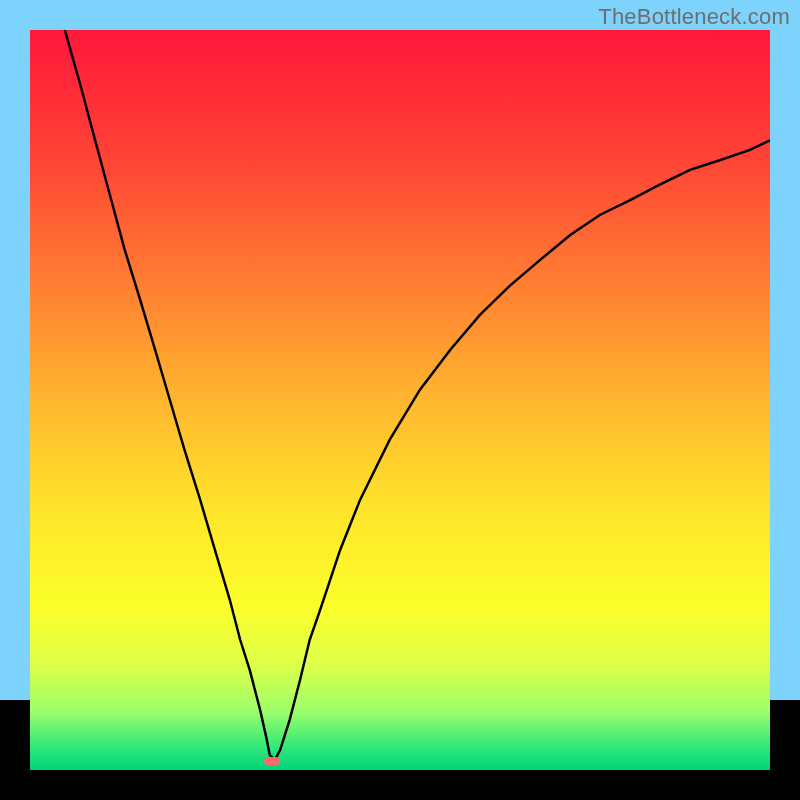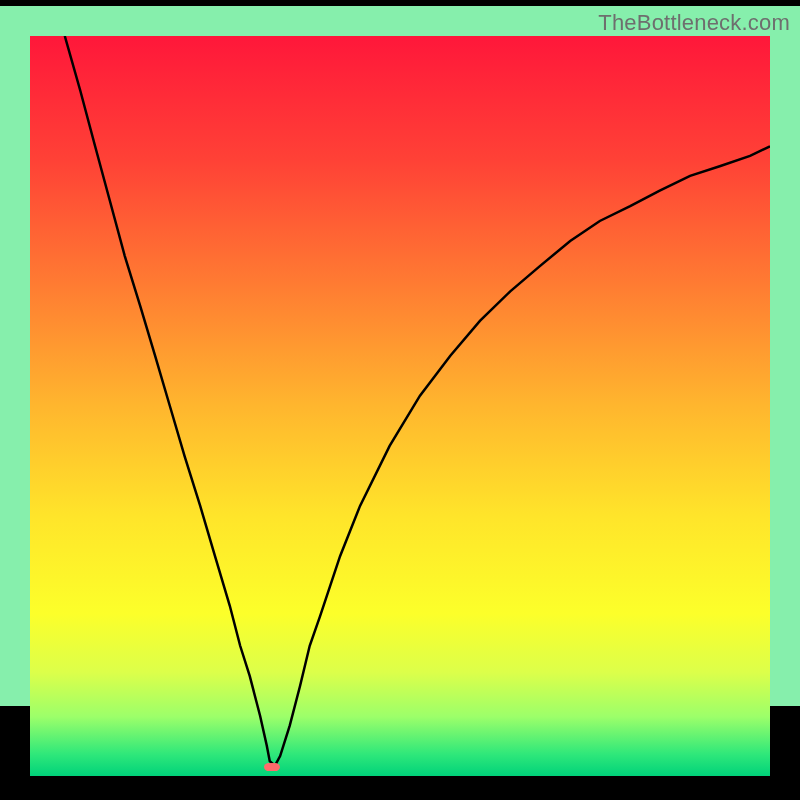--- a/index.html
+++ b/index.html
@@ -7,24 +7,24 @@
     padding: 0;
     width: 800px;
     height: 800px;
     background: #000;
     overflow: hidden;
     font-family: Arial, Helvetica, sans-serif;
   }
   .frame {
     position: absolute;
     left: 0;
-    top: 6px;
+    top: 0;
     width: 800px;
     height: 700px;
-    background: #86efac;
+    background: #7dd3fc;
   }
   .watermark {
     position: absolute;
     top: 4px;
     right: 10px;
     color: #6e6e6e;
     font-size: 22px;
     font-weight: 500;
     letter-spacing: 0.2px;
     user-select: none;

